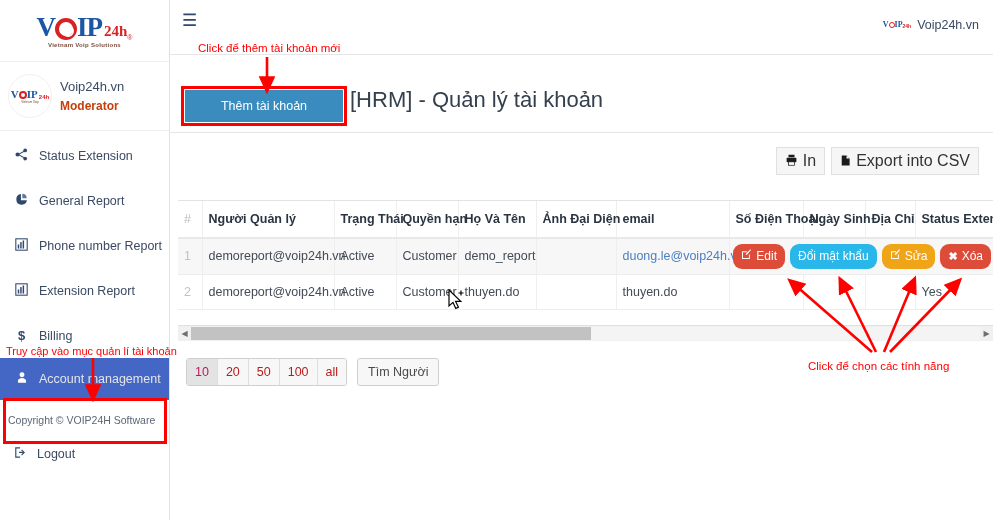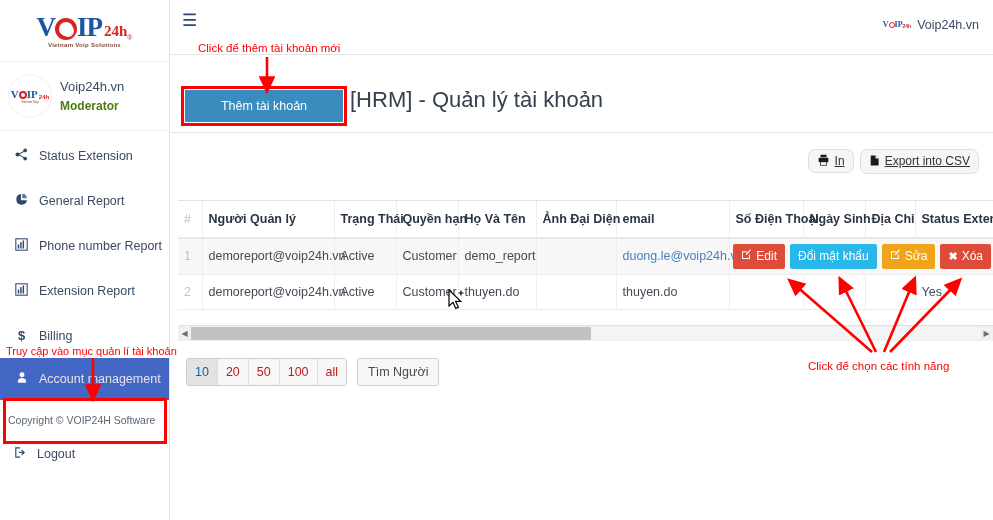--- a/index.html
+++ b/index.html
@@ -47,21 +47,21 @@
     flex-direction:column; flex:0 0 44px;
   }
   .av-row { display:flex; align-items:flex-end; line-height:1; }
   .av-v { font-size:11px; font-weight:bold; color:#1b57a5; font-family:"Liberation Serif", serif; }
   .av-o { position:relative; width:8px; height:8px; border:2px solid #d92121; border-radius:50%; margin:0 0 1px 0;}
   .av-ip { font-size:11px; font-weight:bold; color:#1b57a5; font-family:"Liberation Serif", serif;}
   .av-24 { font-size:6px; font-weight:bold; color:#d92121; margin-left:1px; }
   .av-tag { font-size:3px; color:#7b4a3a; }
   .user-texts { display:flex; flex-direction:column; gap:5px; }
   .user-name { font-size:13px; color:#3a4a63; }
-  .user-role { font-size:12px; color:#4d7c0f; font-weight:bold; }
+  .user-role { font-size:12px; color:#c2410c; font-weight:bold; }
 
   .nav { padding-top:2px; }
   .nav-item {
     display:flex; align-items:center; gap:10px;
     height:45px; padding-left:14px; font-size:12.5px; color:#3a4a63;
     cursor:pointer; text-decoration:none;
   }
   .nav-item .nav-ico {
     width:15px; text-align:center; color:#31486e; font-size:13px; flex:0 0 15px;
   }
@@ -117,22 +117,22 @@
   }
 
   
   #table-toolbar {
     position:absolute; left:170px; top:140px; width:823px; height:42px;
     display:flex; justify-content:flex-end; align-items:center; gap:6px;
     padding-right:14px;
   }
   .tool-btn {
     display:flex; align-items:center; gap:5px;
-    background:#f6f6f6; border:1px solid #e0e0e0; border-radius:7px;
-    padding:4px 8px; font-size:12px; color:#333; cursor:pointer;text-decoration:underline;
+    background:#f6f6f6; border:1px solid #e0e0e0; border-radius:0;
+    padding:4px 8px; font-size:16px; color:#333; cursor:pointer;
   }
   .tool-btn .ico { font-size:13px; color:#222; line-height:1; }
 
   
   #table-wrap {
     position:absolute; left:178px; top:200px; width:815px;
     border-top:1px solid #e3e3e3;
   }
   table { border-collapse:collapse; width:100%; table-layout:fixed; }
   thead th {
@@ -147,21 +147,21 @@
   }
   tbody tr.alt td { background:#f7f7f7; }
   tbody td.c-hash { color:#bfc3c7; }
   td.email-link { color:#4a7fc1; }
   .col-sep { border-left:1px solid #efefef; }
 
   .actions-cell { padding:5px 4px !important; }
   .act-row { display:flex; gap:5px; justify-content:flex-end; }
   .act-btn {
     display:inline-flex; align-items:center; gap:4px;
-    border:none; border-radius:2px; color:#fff; font-size:12px;
+    border:none; border-radius:9px; color:#fff; font-size:12px;
     padding:5px 8px; cursor:pointer; font-family:"Liberation Sans", sans-serif;
     white-space:nowrap; line-height:1.15;
   }
   .act-edit  { background:#dd4b39; }
   .act-pass  { background:#29b6e8; }
   .act-sua   { background:#f0a417; }
   .act-xoa   { background:#dd4b39; }
 
   
   #hscroll {
@@ -176,21 +176,21 @@
   .sb-thumb { position:absolute; left:0; top:0; width:400px; height:13px; background:#c2c2c2; cursor:pointer; }
 
   
   #pagination { position:absolute; left:186px; top:358px; display:flex; gap:10px; align-items:stretch; }
   .page-group { display:flex; border:1px solid #cfcfcf; border-radius:3px; overflow:hidden; background:#f7f7f7; }
   .page-btn {
     padding:6px 8px; font-size:12.5px; color:#b91c1c; background:#f7f7f7;
     border-right:1px solid #dedede; cursor:pointer; min-width:26px; text-align:center;
   }
   .page-btn:last-child { border-right:none; }
-  .page-btn.selected { background:#e3e3e3; color:#0369a1; }
+  .page-btn.selected { background:#e3e3e3; color:#be185d; }
   .search-btn {
     border:1px solid #cfcfcf; border-radius:3px; background:#f7f7f7;
     padding:6px 10px; font-size:12.5px; color:#4a4a4a; cursor:pointer;
   }
 
   
   .anno {
     position:absolute; color:#ff0000; font-size:11.5px;
     font-family:"Liberation Sans", sans-serif; white-space:nowrap; pointer-events:none;
   }

